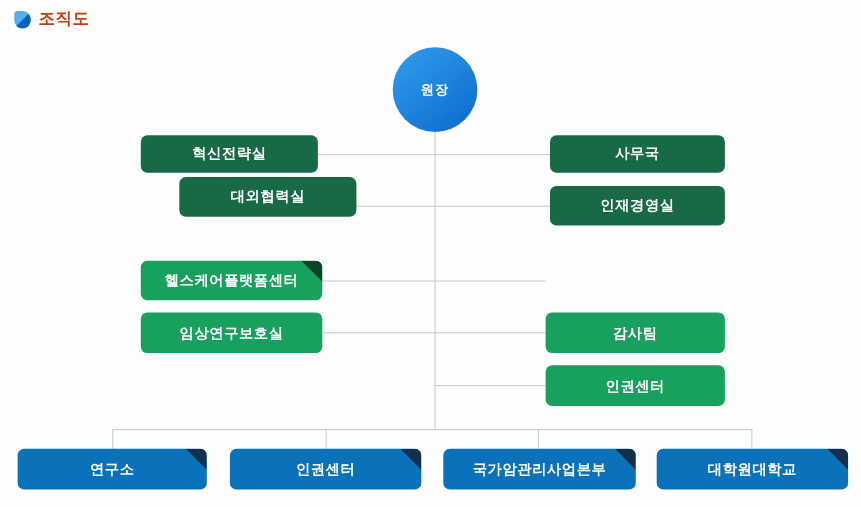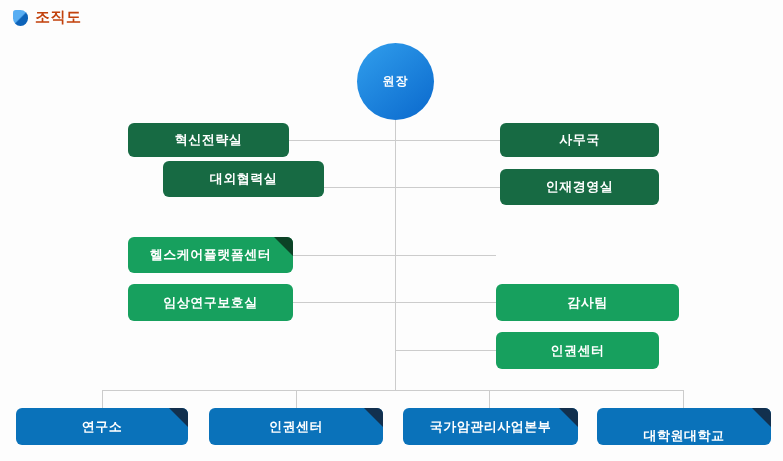--- a/index.html
+++ b/index.html
@@ -87,37 +87,37 @@
   <div class="box green" style="left:128px; top:284px; width:165px; height:37px;">
     <span>임상연구보호실</span>
   </div>
 
   <div class="box dark" style="left:500px; top:123px; width:159px; height:34px;">
     <span>사무국</span>
   </div>
   <div class="box dark" style="left:500px; top:169px; width:159px; height:36px;justify-content:center;">
     <span>인재경영실</span>
   </div>
-  <div class="box green" style="left:496px; top:284px; width:183px; height:37px;">
+  <div class="box green" style="left:496px; top:284px; width:163px; height:37px;">
     <span>감사팀</span>
   </div>
   <div class="box green" style="left:496px; top:332px; width:163px; height:37px;">
     <span>인권센터</span>
   </div>
 
   <div class="box blue" style="left:16px; top:408px; width:172px; height:37px;">
     <span class="fold navy-fold"></span>
     <span>연구소</span>
   </div>
   <div class="box blue" style="left:209px; top:408px; width:174px; height:37px;">
     <span class="fold navy-fold"></span>
     <span>인권센터</span>
   </div>
   <div class="box blue" style="left:403px; top:408px; width:175px; height:37px;">
     <span class="fold navy-fold"></span>
     <span>국가암관리사업본부</span>
   </div>
-  <div class="box blue" style="left:597px; top:408px; width:174px; height:37px;align-items:flex-end;">
+  <div class="box blue" style="left:597px; top:408px; width:174px; height:37px;">
     <span class="fold navy-fold"></span>
     <span>대학원대학교</span>
   </div>
 
 </div>
 
 </body></html>

